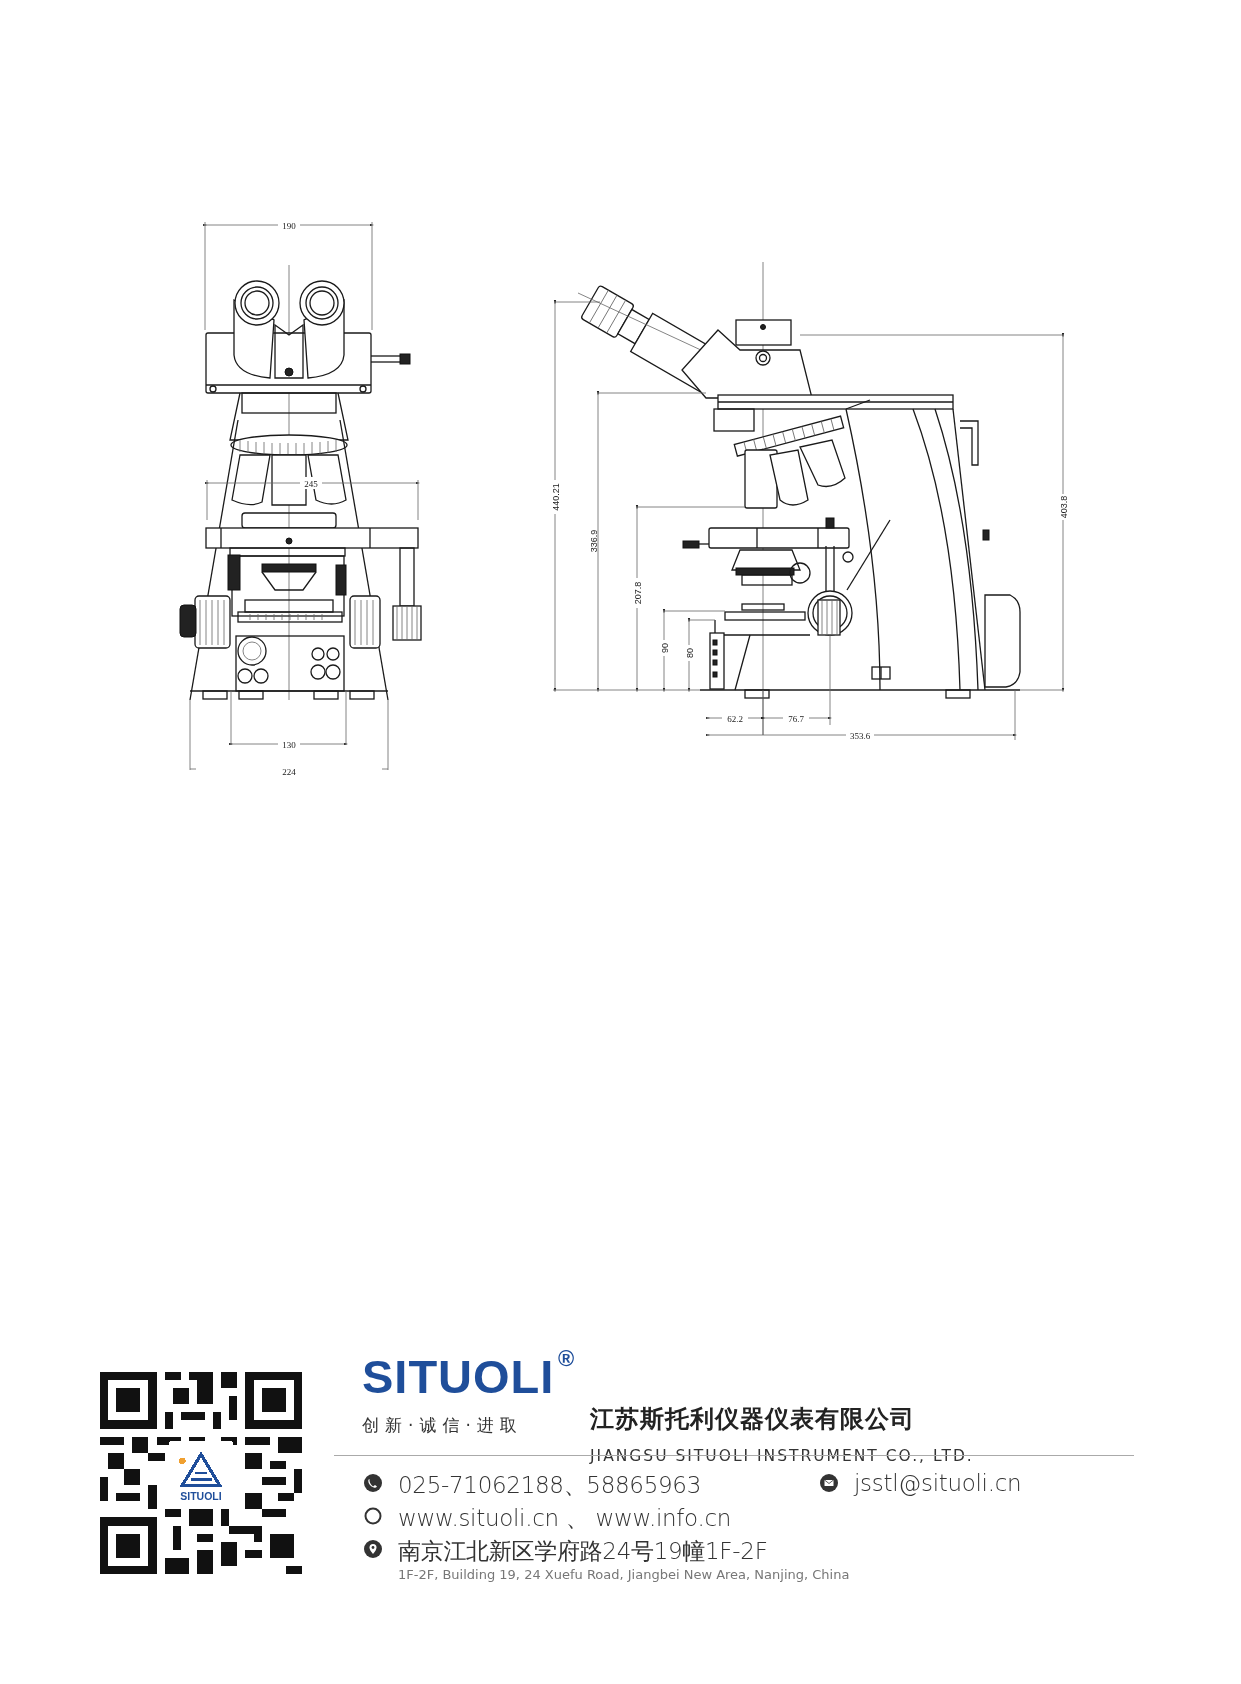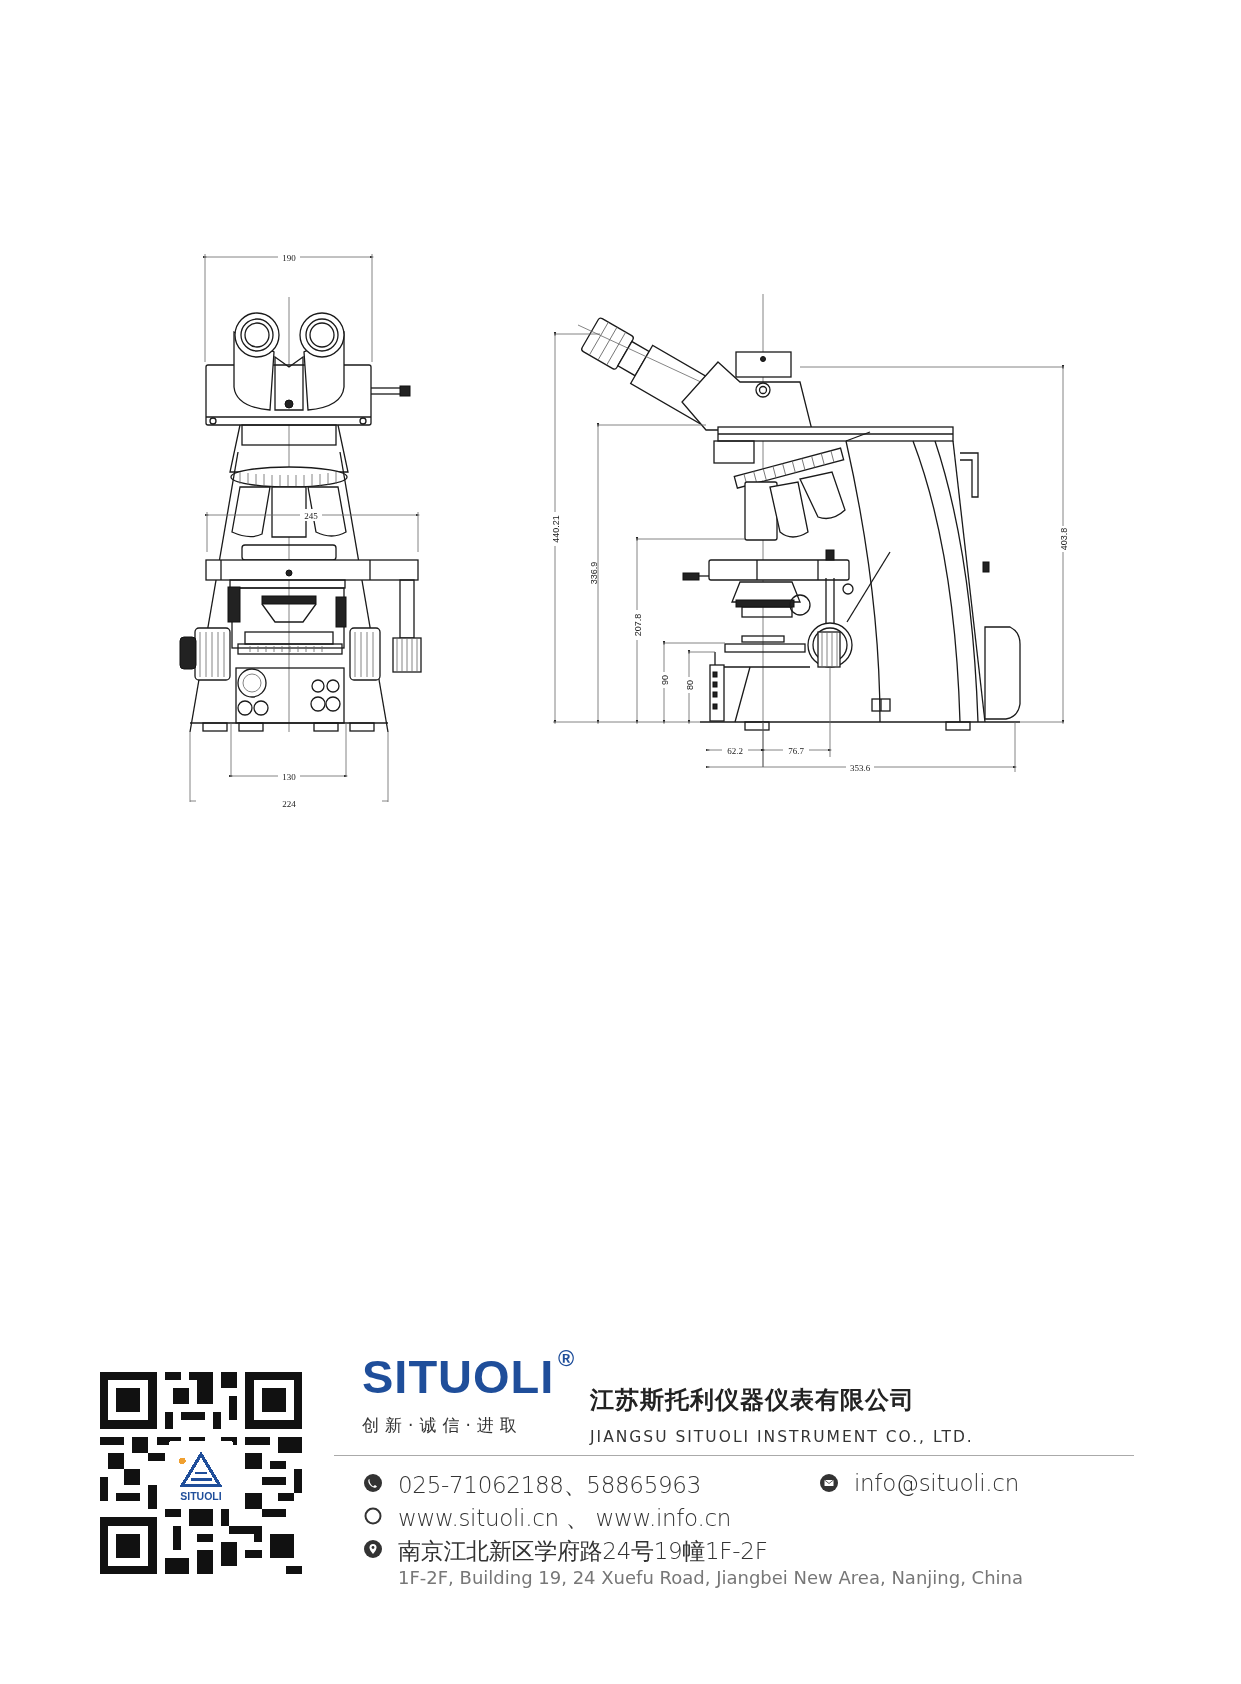--- a/index.html
+++ b/index.html
@@ -1,47 +1,47 @@
 <!DOCTYPE html>
 <html><head>
 <meta charset="utf-8">
 <style>
   html, body { margin:0; padding:0; background:#ffffff; }
   body { width:1241px; height:1684px; position:relative; overflow:hidden;
          font-family:"DejaVu Sans", sans-serif; color:#222; }
-  .drawing { position:absolute; left:0; top:0; width:1159px; height:800px;margin-top:32px; }
+  .drawing { position:absolute; left:0; top:0; width:1159px; height:800px; }
   .dim { font-family:"Liberation Serif", serif; font-size:9px; fill:#222; }
   .dimv { font-family:"Liberation Sans", sans-serif; font-size:9px; fill:#222; }
   svg .ln { stroke:#1a1a1a; fill:none; stroke-width:1.3; }
   svg .thin { stroke:#666; fill:none; stroke-width:0.8; }
   svg .fillw { fill:#fff; stroke:#1a1a1a; stroke-width:1.3; }
   svg .fillk { fill:#222; stroke:#111; stroke-width:1; }
 
   
   .qr { position:absolute; left:100px; top:1372px; width:202px; height:202px; }
   .brand { position:absolute; left:362px; top:1352px; }
   .brand-name { font-family:"Liberation Sans", sans-serif; font-weight:bold;
                 font-size:47px; color:#1f4e9a; letter-spacing:1px; line-height:50px; }
   .brand-reg { position:absolute; left:196px; top:-6px; font-size:22px; color:#1f4e9a; font-family:"Liberation Sans", sans-serif; font-weight:bold; }
   .brand-slogan { font-family:"DejaVu Sans", sans-serif; font-size:17px; color:#333;
                   letter-spacing:6px; margin-top:12px; }
   .company { position:absolute; left:590px; top:1384px; }
   .company-cn { font-family:"DejaVu Sans", sans-serif; font-weight:bold; font-size:24px;
-                color:#222; letter-spacing:1px; }
+                color:#222; letter-spacing:1px;margin-top:19px; }
   .company-en { font-family:"DejaVu Sans", sans-serif; font-size:15.5px; color:#333;
                 letter-spacing:2px; margin-top:12px; }
   .divider { position:absolute; left:334px; top:1455px; width:800px; height:1px; background:#aaa; }
   .contact { position:absolute; font-family:"DejaVu Sans", sans-serif; color:#333; }
   .contact .ic { position:absolute; left:0; top:4px; width:18px; height:18px; border-radius:50%; }
   .contact .tx { position:absolute; left:34px; top:0; white-space:nowrap; font-size:23px; font-weight:300; letter-spacing:-0.3px; }
   .row-phone { left:364px; top:1470px; }
   .row-web   { left:364px; top:1503px; }
   .row-addr  { left:364px; top:1536px; }
   .row-mail  { left:820px; top:1470px; }
-  .addr-en { position:absolute; left:398px; top:1567px; font-size:18px; color:#777;
+  .addr-en { position:absolute; left:398px; top:1567px; font-size:13px; color:#777;
              font-family:"DejaVu Sans", sans-serif; white-space:nowrap; }
 </style>
 </head>
 <body>
 
 <div class="drawing">
 <svg width="1241" height="800" viewBox="0 0 1241 800" xmlns="http://www.w3.org/2000/svg">
   <defs>
     <marker id="arr" markerWidth="6" markerHeight="6" refX="3" refY="3" orient="auto">
       <path d="M0,1.5 L6,3 L0,4.5 Z" fill="#222"></path>
@@ -441,21 +441,21 @@
 </div>
 
 <div class="contact row-mail">
   <span class="ic">
     <svg width="18" height="18" viewBox="0 0 18 18">
         <circle cx="9" cy="9" r="9" fill="#333"></circle>
         <rect x="4.5" y="6" width="9" height="6" fill="#fff" rx="0.5"></rect>
         <path d="M4.5,6 L9,9.5 L13.5,6" stroke="#333" stroke-width="0.8" fill="none"></path>
       </svg>
   </span>
-  <span class="tx">info@situoli.cn</span>
+  <span class="tx">jsstl@situoli.cn</span>
 </div>
 
 <div class="contact row-web">
   <span class="ic">
     <svg width="18" height="18" viewBox="0 0 18 18">
         <circle cx="9" cy="9" r="7.5" fill="none" stroke="#333" stroke-width="2"></circle>
       </svg>
   </span>
   <span class="tx">www.situoli.cn 、 www.info.cn</span>
 </div>

